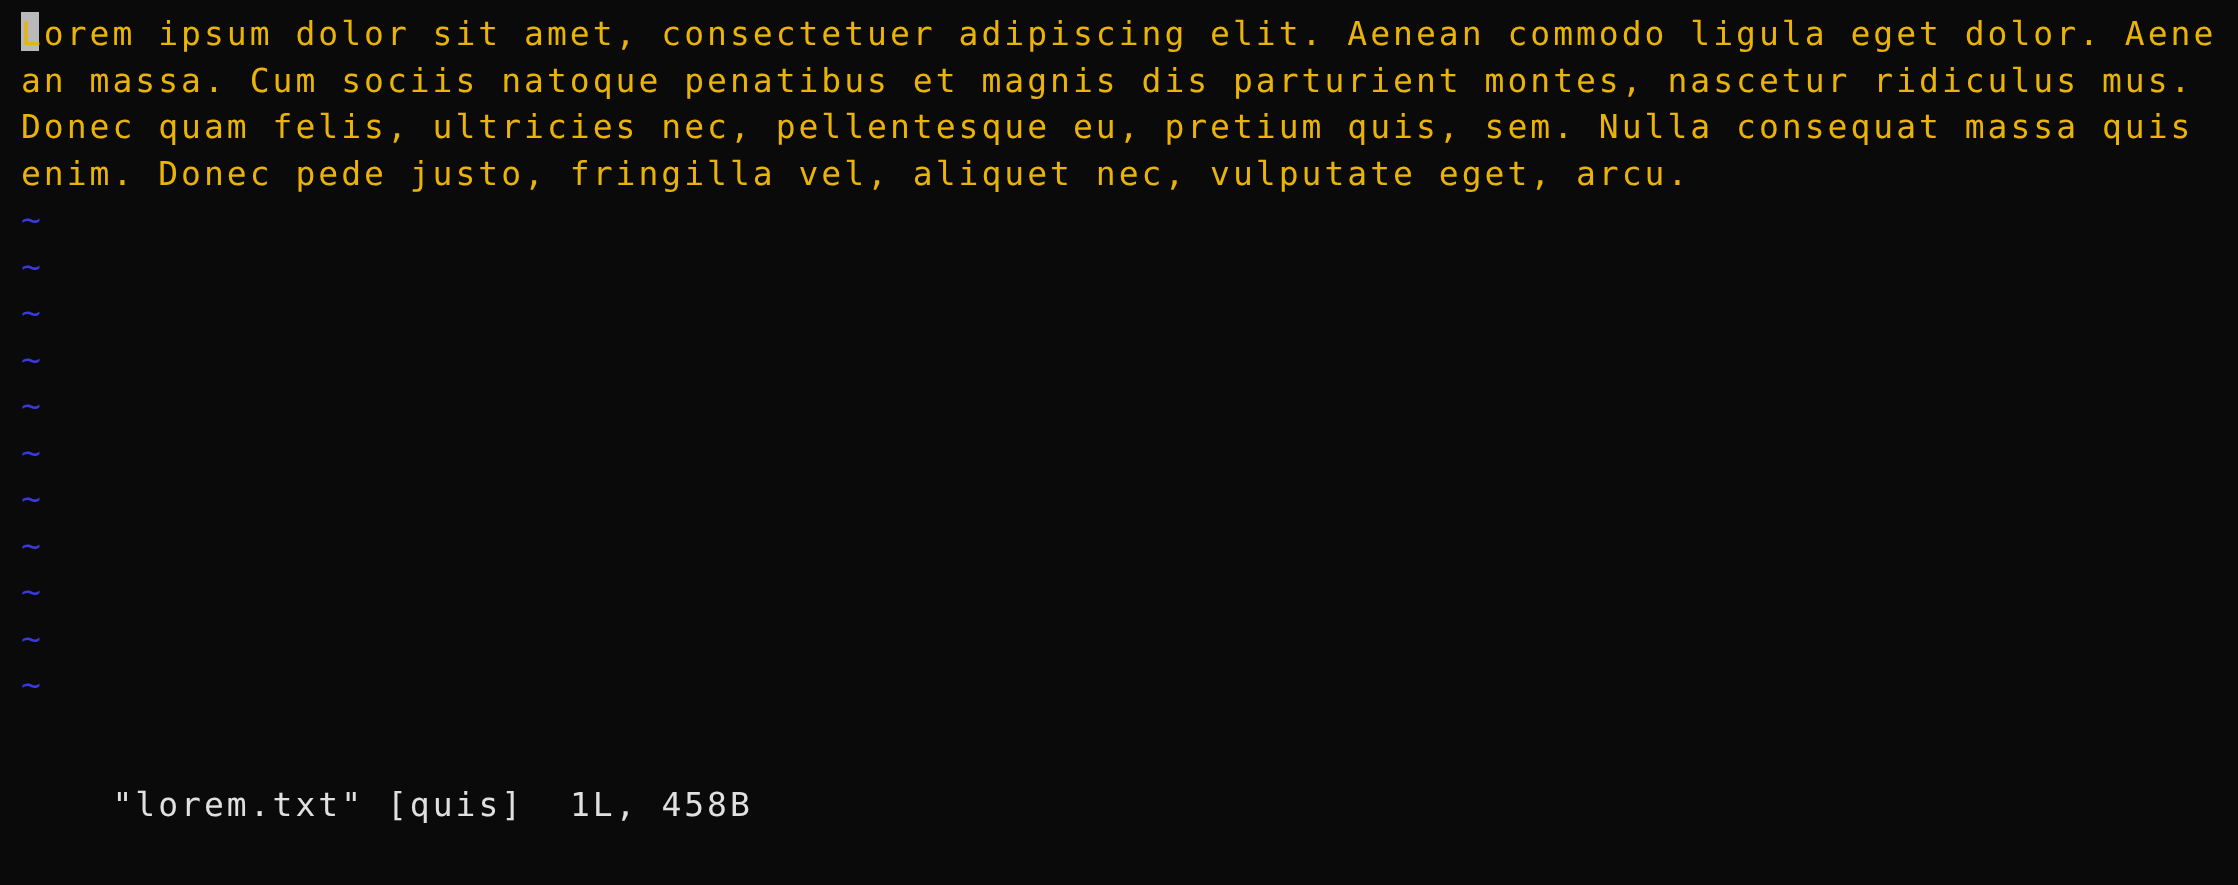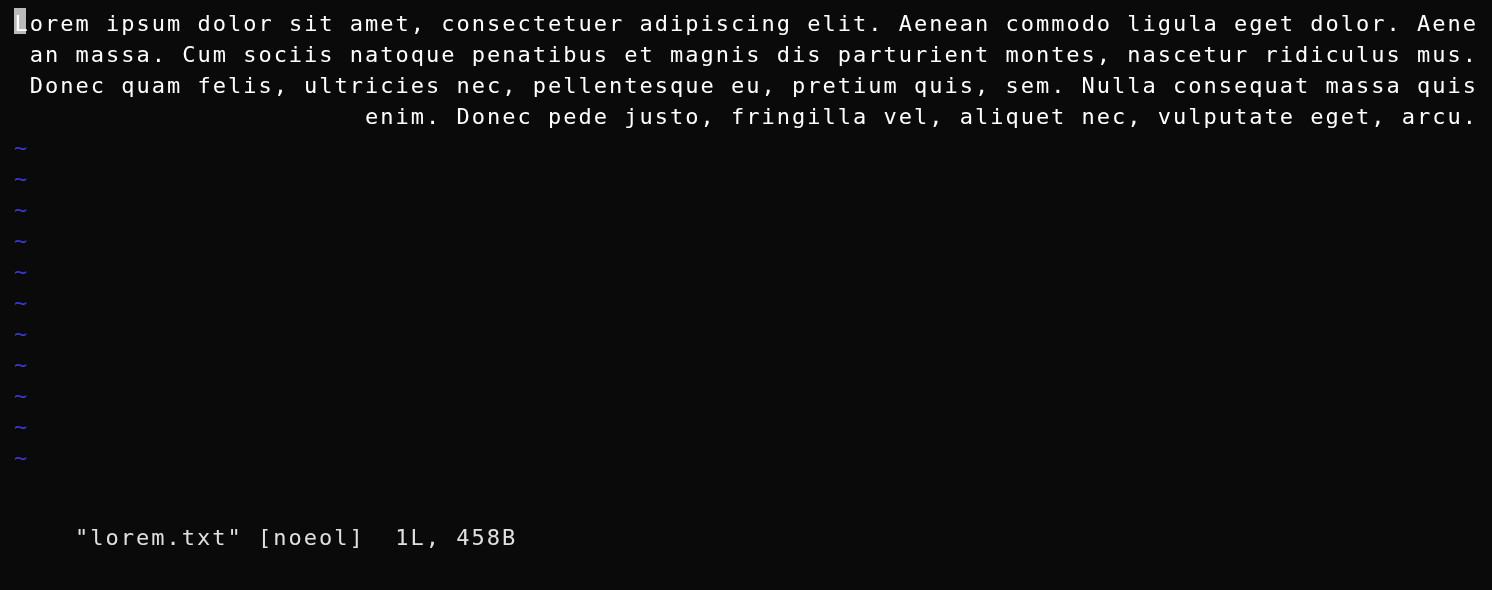--- a/index.html
+++ b/index.html
@@ -18,25 +18,24 @@
       overflow: hidden;
       position: relative;
     }
     .editor {
       width: 100%;
       height: 100%;
       padding: 8px 14px;
       position: relative;
     }
     .buffer-text {
-      color: #ffffff;
+      color: #eab308;
       white-space: pre-wrap;
       word-break: break-all;
       position: relative;
-      text-align: right;
     }
     .cursor {
       position: absolute;
       left: 14px;
       top: 8px;
       width: 12px;
       height: 26px;
       background: #d8d8d8;
       opacity: 0.85;
     }
@@ -67,15 +66,15 @@
       <span>~</span>
       <span>~</span>
       <span>~</span>
       <span>~</span>
       <span>~</span>
       <span>~</span>
       <span>~</span>
       <span>~</span>
     </div>
   <div class="status-line">
-    <span>"lorem.txt"</span><span> </span><span>[noeol]</span><span>  </span><span>1L,</span><span> </span><span>458B</span>
+    <span>"lorem.txt"</span><span> </span><span>[quis]</span><span>  </span><span>1L,</span><span> </span><span>458B</span>
   </div>
 </div>
 
 </body></html>

